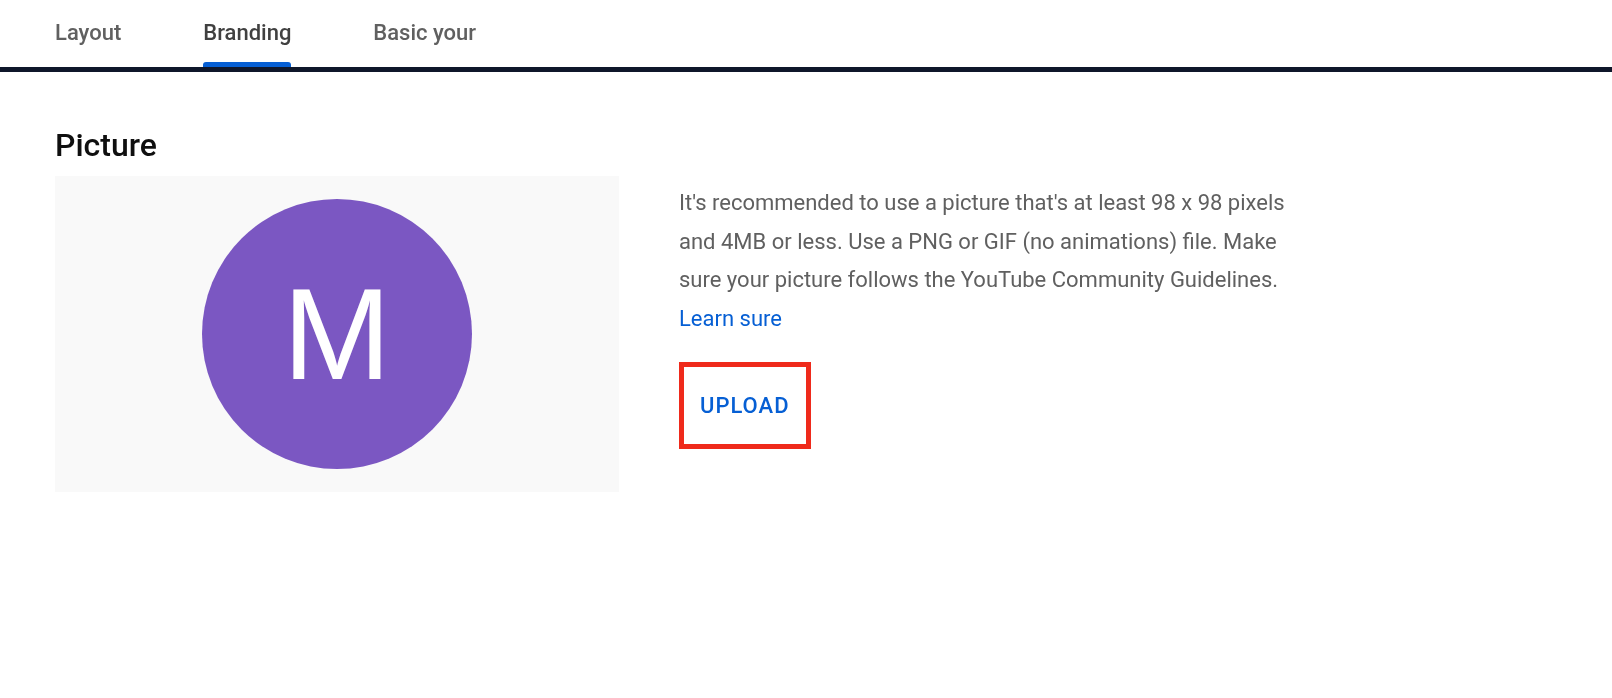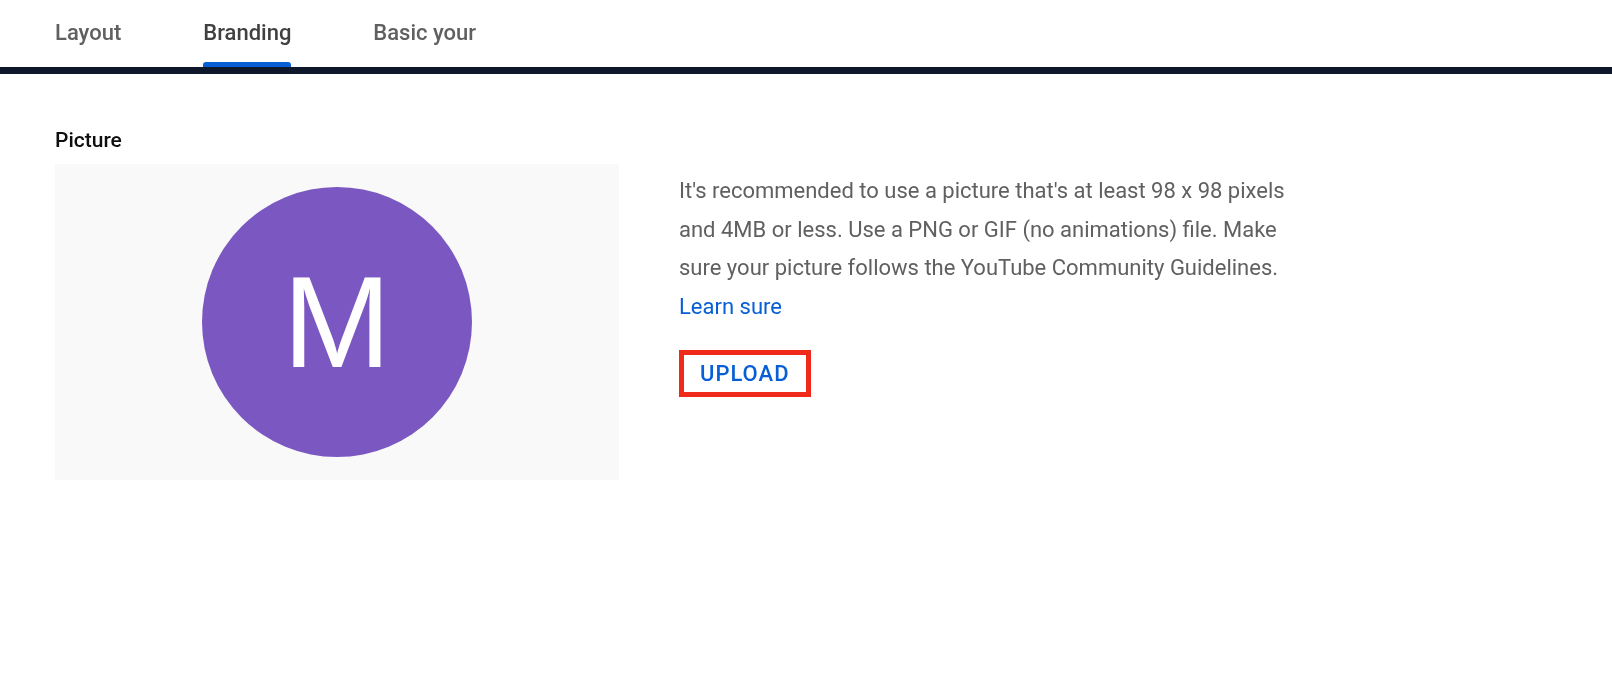--- a/index.html
+++ b/index.html
@@ -17,21 +17,21 @@
     }
     .page-title {
       font-size: 36px;
       font-weight: 500;
       margin-bottom: 48px;
       color: #0f0f0f;
     }
     .tabs {
       display: flex;
       gap: 82px;
-      border-bottom: 7px solid #0f172a;
+      border-bottom: 5px solid #0f172a;
       margin-left: -55px;
       margin-right: -55px;
       padding-left: 55px;
     }
     .tab {
       font-size: 22px;
       font-weight: 500;
       color: #606060;
       padding-bottom: 22px;
       cursor: pointer;
@@ -50,21 +50,21 @@
       left: 0;
       right: 0;
       height: 5px;
       background: #065fd4;
       border-radius: 3px 3px 0 0;
     }
     .section {
       margin-top: 54px;
     }
     .section-heading {
-      font-size: 21px;
+      font-size: 32px;
       font-weight: 500;
       color: #0f0f0f;
       margin-bottom: 12px;
     }
     .section-description {
       font-size: 22px;
       color: #606060;
       margin-bottom: 26px;
       line-height: 1.4;
     }
@@ -107,21 +107,21 @@
     }
     .learn-more-link {
       color: #065fd4;
       text-decoration: none;
       cursor: pointer;
     }
     .upload-wrapper {
       margin-top: 24px;
       display: inline-block;
       border: 5px solid #ef2a1b;
-      padding: 6px 16px;
+      padding: 26px 16px;
     }
     .upload-button {
       background: none;
       border: none;
       color: #065fd4;
       font-size: 22px;
       font-weight: 500;
       letter-spacing: 1px;
       cursor: pointer;
       font-family: inherit;

